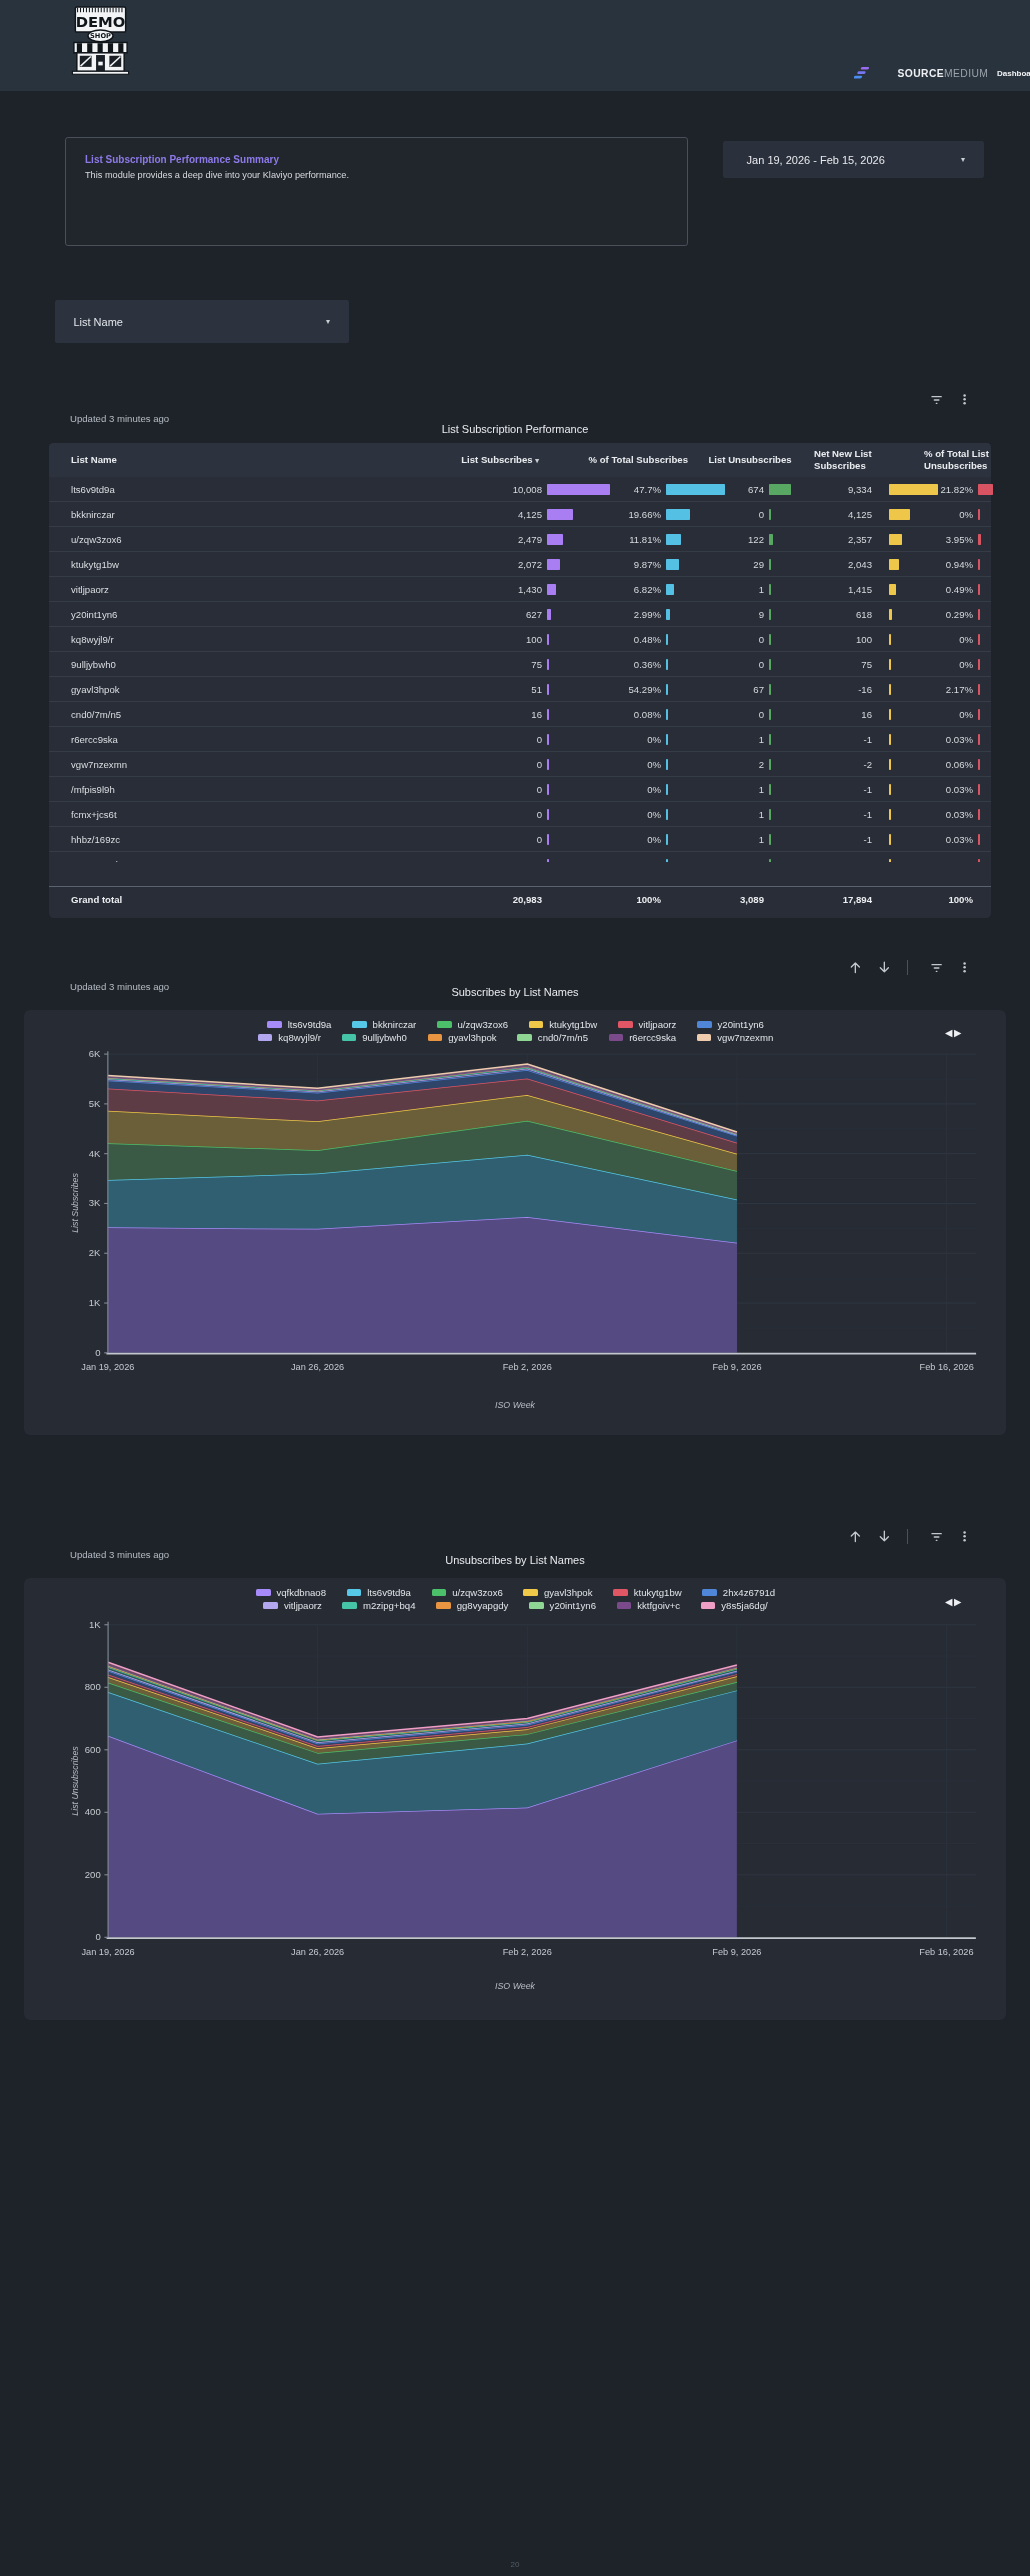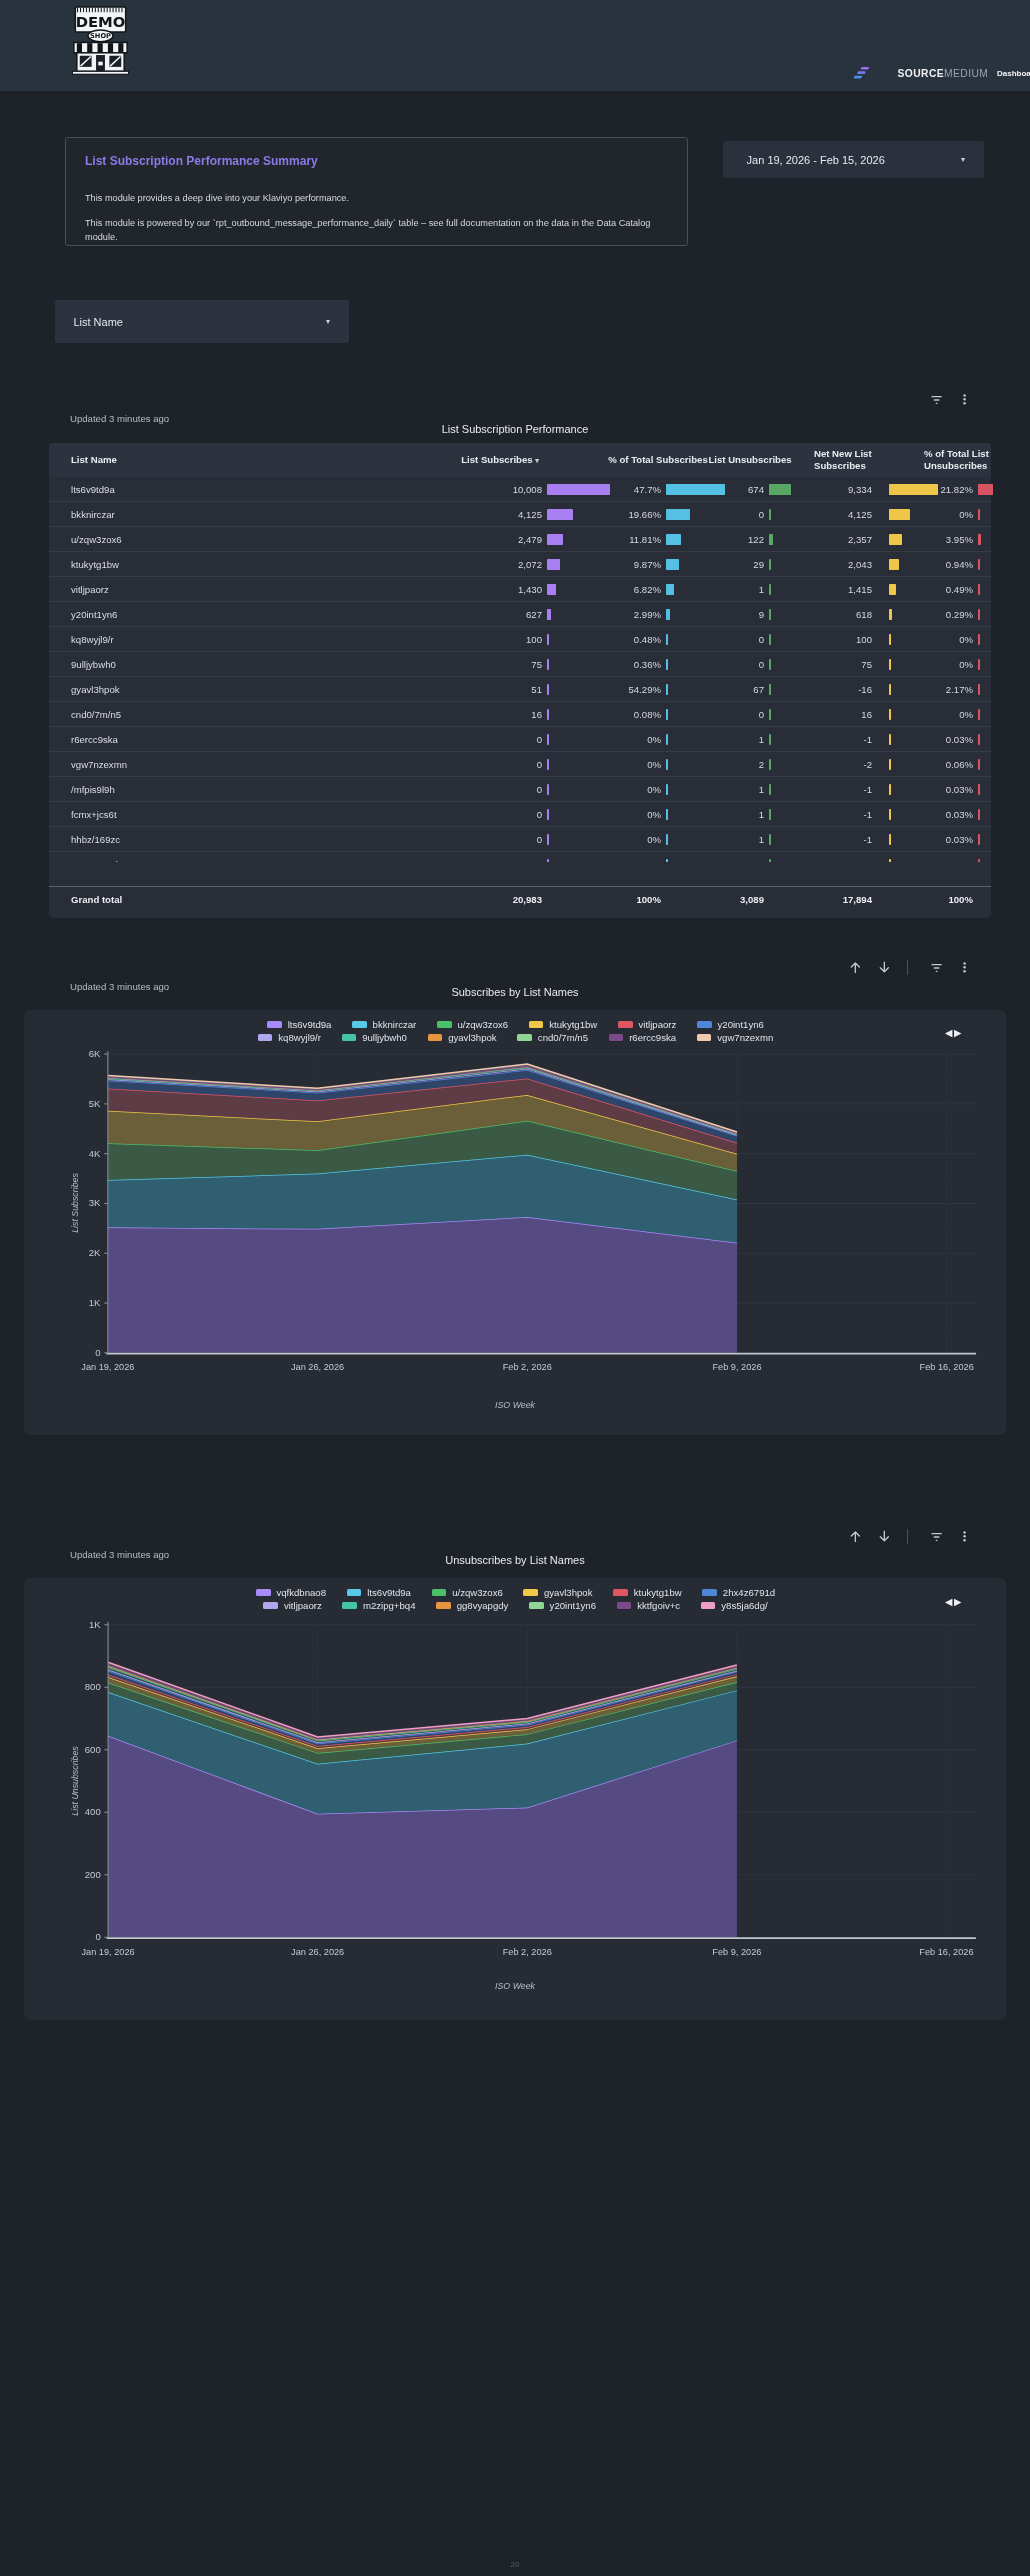--- a/index.html
+++ b/index.html
@@ -8,21 +8,21 @@
   
   .topbar { position:absolute; left:0; top:0; width:1030px; height:91px; background:#29333d; }
   .brand-logo { position:absolute; left:65px; top:4.4px; width:71px; height:71px; }
   .sm-logo { position:absolute; left:854px; top:65px; display:flex; align-items:center; gap:5.9px; }
   .sm-source { font-weight:bold; color:#eef0f3; font-size:10.3px; letter-spacing:0.4px;padding-left:20px; }
   .sm-medium { color:#9aa2ab; font-size:10.3px; letter-spacing:0.4px; }
   .sm-dash { font-weight:bold; color:#f2f4f6; font-size:8px; margin-left:2.9px; }
 
   
   .summary-box { position:absolute; left:65px; top:137px; width:623px; height:109px; border:0.7px solid #4a505a; border-radius:2.9px; background:#21262d; padding:16px 19px; }
-  .summary-title { color:#8d7ae8; font-weight:bold; font-size:12px; margin-bottom:23px; }
+  .summary-title { color:#8d7ae8; font-weight:bold; font-size:10px; margin-bottom:3px; }
   .summary-p { color:#d8dbdf; font-size:9.2px; line-height:1.55; margin-bottom:10.3px; }
 
   
   .date-select { position:absolute; left:723px; top:141px; width:261px; height:37px; background:#2a313c; border-radius:2.2px; display:flex; align-items:center; padding-left:23.6px; font-size:11px; color:#e8eaed; cursor:pointer; }
   .list-filter { position:absolute; left:55px; top:300px; width:294px; height:43px; background:#2c333f; border-radius:2.2px; display:flex; align-items:center; padding-left:18.4px; font-size:11px; color:#e3e6ea; cursor:pointer; }
   .caret { position:absolute; right:19px; color:#c9ced4; font-size:8px; }
 
   .updated { position:absolute; left:70px; font-size:9.6px; color:#b6bcc3;margin-top:20px; }
   .panel-title { position:absolute; left:0; width:1030px; text-align:center; font-size:11px; color:#e9ebee; }
 
@@ -118,21 +118,20 @@
         </g>
       </svg>
       <span><span class="sm-source">SOURCE</span><span class="sm-medium">MEDIUM</span></span>
       <span class="sm-dash">Dashboard</span>
     </div>
   </header>
 
   <section class="summary-box">
     <div class="summary-title">List Subscription Performance Summary</div>
     <div class="summary-p">This module provides a deep dive into your Klaviyo performance.</div>
-    <div class="summary-p">This module is powered by our `rpt_outbound_message_performance_daily` table – see full documentation on the data in the Data Catalog module.</div>
   </section>
 
   <div class="date-select">
     <span>Jan 19, 2026 - Feb 15, 2026</span>
     <span class="caret">▾</span>
   </div>
 
   <div class="list-filter">
     <span>List Name</span>
     <span class="caret">▾</span>
@@ -152,21 +151,21 @@
         <circle cx="10" cy="10" r="1.9"></circle>
         <circle cx="10" cy="16" r="1.9"></circle>
       </svg>
   </div>
   <div class="panel-title" style="top:423px;">List Subscription Performance</div>
 
   <div class="table-card">
     <div class="thead">
       <div class="th" style="left:22px; top:11px;">List Name</div>
       <div class="th" style="left:346px; top:11px; width:144px; text-align:right;"><span>List Subscribes</span> <span style="font-size:7.4px; color:#c9ced4;">▾</span></div>
-      <div class="th" style="left:539px; top:11px; width:140px; text-align:center;">% of Total Subscribes</div>
+      <div class="th" style="left:499px; top:11px; width:140px; text-align:right;">% of Total Subscribes</div>
       <div class="th" style="left:633px; top:11px; width:136px; text-align:center;">List Unsubscribes</div>
       <div class="th" style="left:765px; top:5.2px; width:110px;">Net New List Subscribes</div>
       <div class="th" style="left:875px; top:5.2px; width:88px;">% of Total List Unsubscribes</div>
     </div>
     <div class="tbody" id="table-body">
         <div class="trow">
           <span class="tname">lts6v9td9a</span>
           <span class="tnum c2">10,008</span>
           <span class="tbar b2" style="width:63px;background:#a97ef2"></span>
           <span class="tnum c3">47.7%</span>

